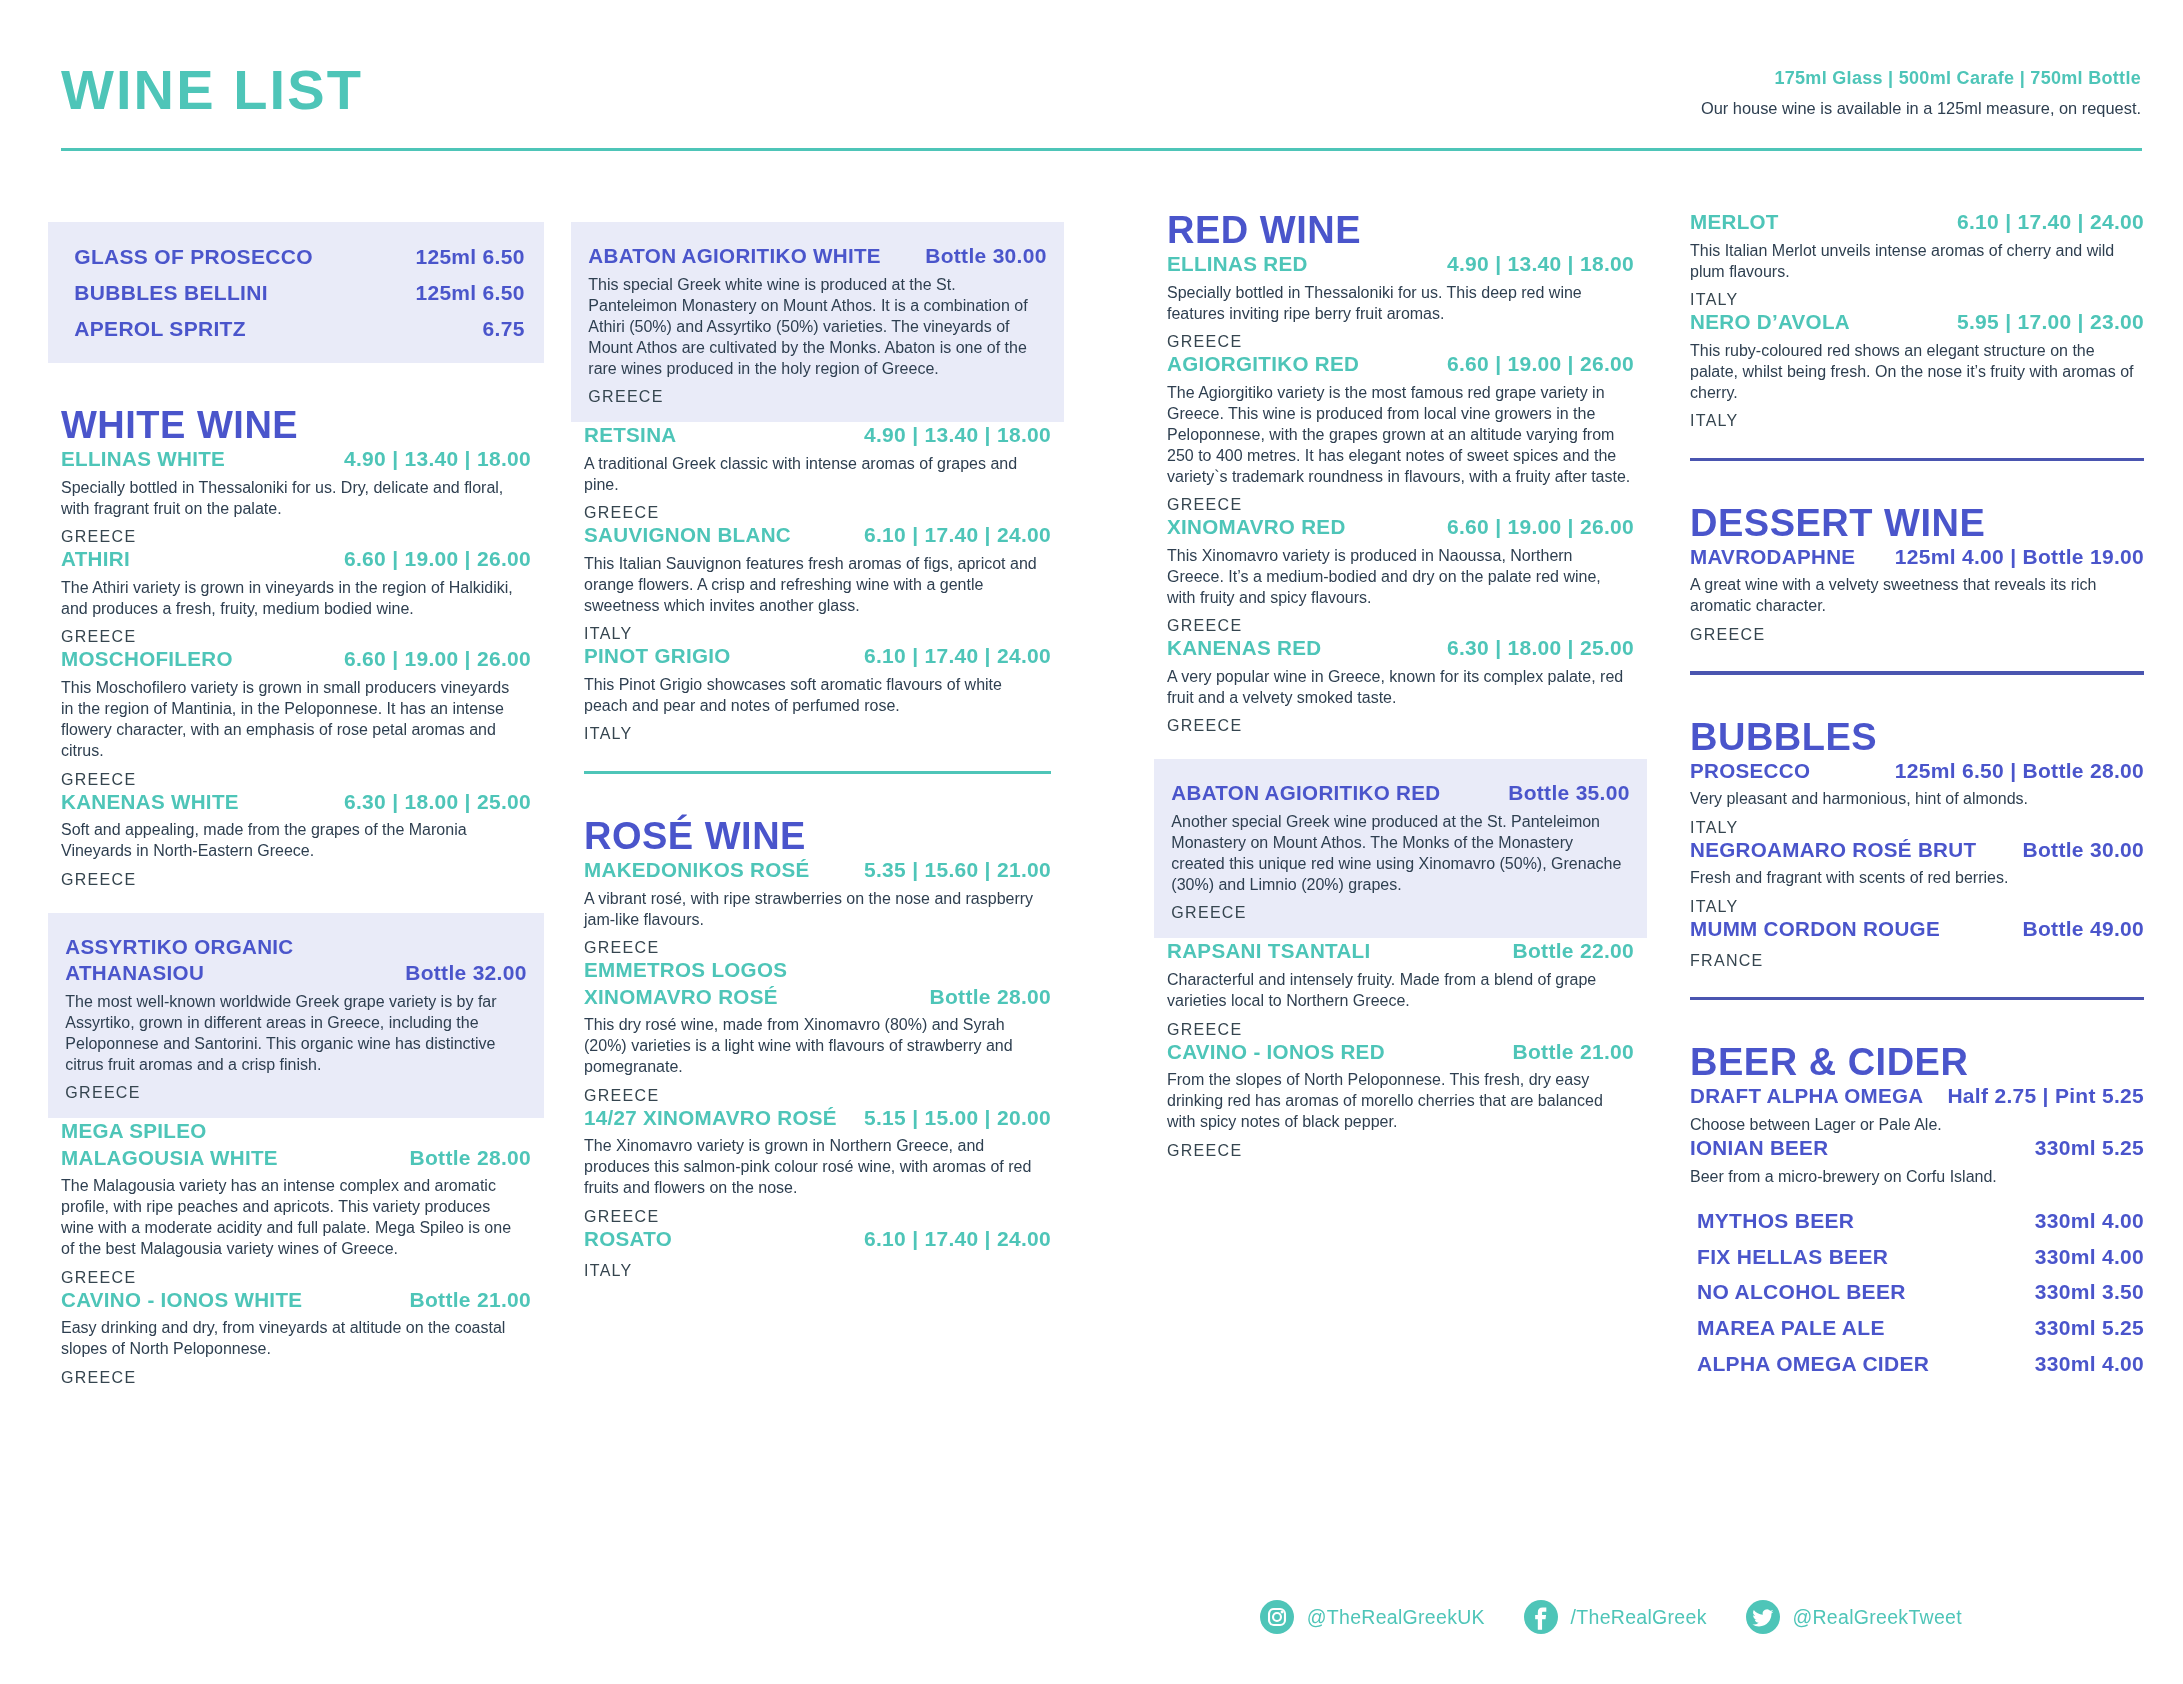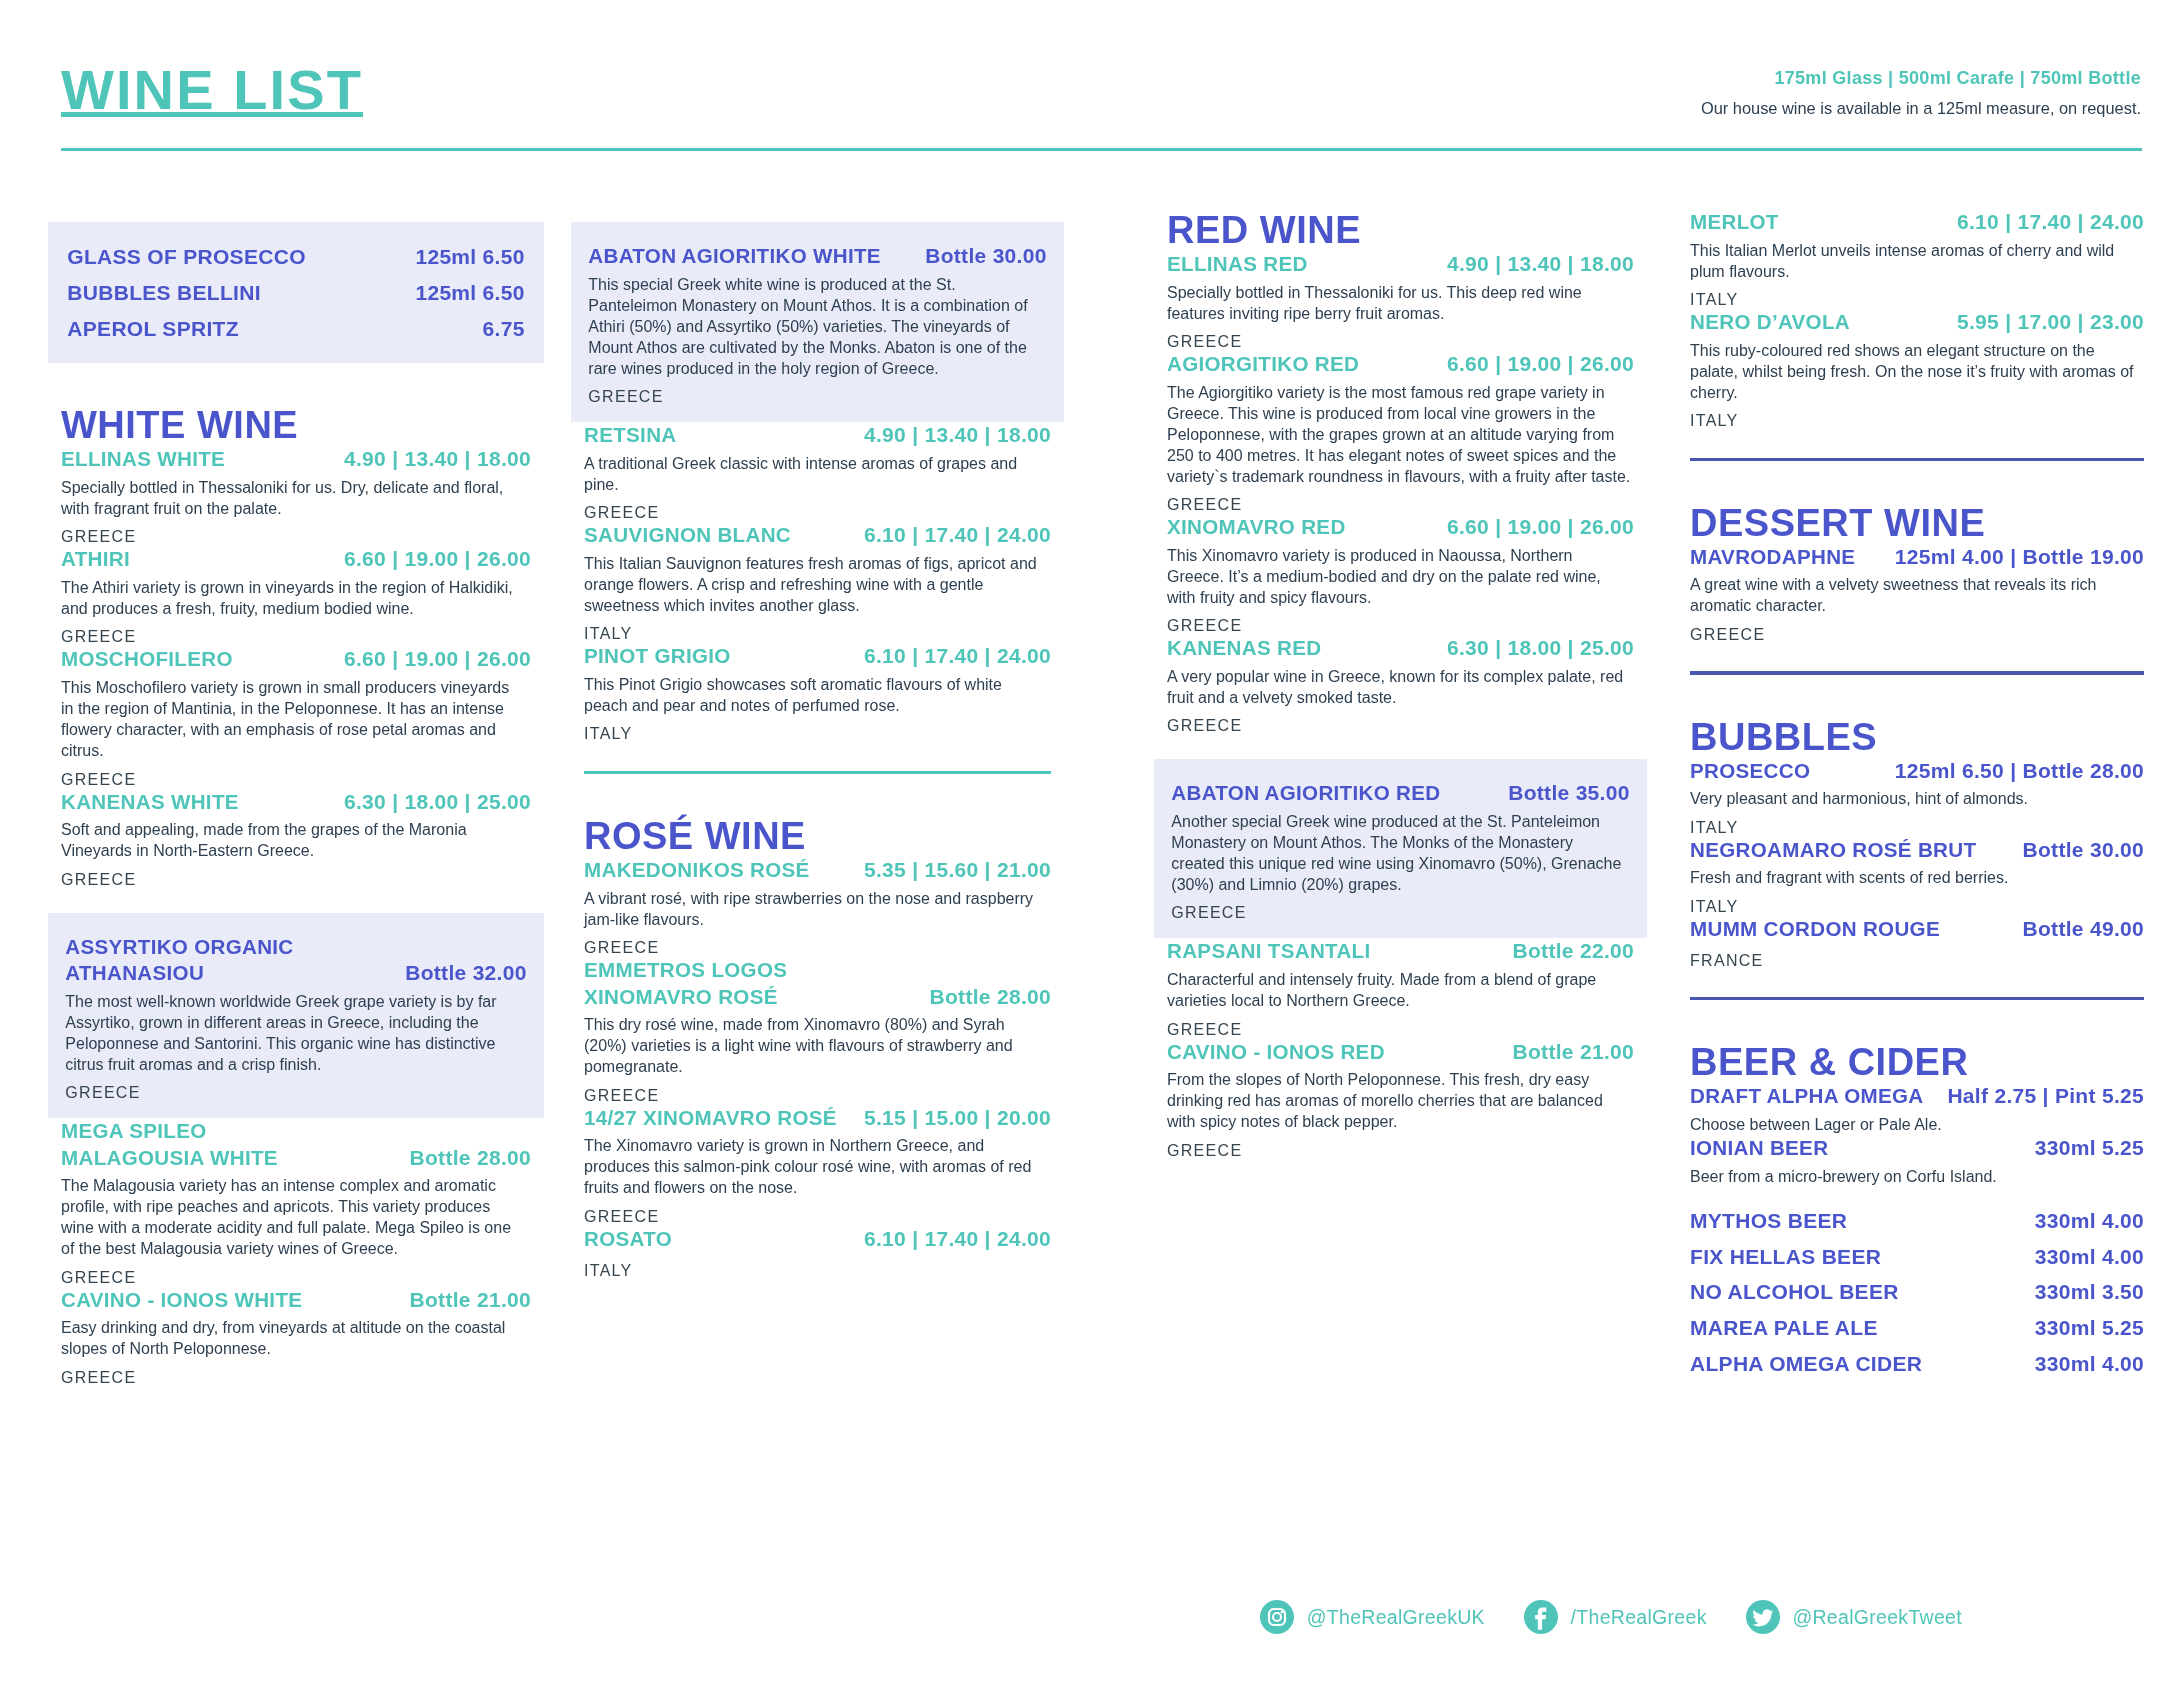--- a/index.html
+++ b/index.html
@@ -13,21 +13,20 @@
     position: relative;
   }
   .page-title {
     position: absolute;
     left: 61px;
     top: 57px;
     font-size: 56px;
     font-weight: bold;
     letter-spacing: 2.1px;
     color: #4EC5B8;
-    text-decoration: underline;
   }
   .header-right {
     position: absolute;
     right: 42px;
     top: 68px;
     text-align: right;
   }
   .sizes-note {
     font-size: 18px;
     font-weight: bold;
@@ -106,20 +105,21 @@
   .divider.teal { background: #4EC5B8; }
   .divider.blue { background: #4A55B0; }
 
   .menu-rows { margin-top: 21px; }
   .menu-rows .row {
     display: flex;
     justify-content: space-between;
     align-items: flex-end;
     gap: 12.7px;
     margin-top: 9.5px;
+    margin-left: 7px;
   }
   .menu-rows .row:first-child { margin-top: 0; }
   .menu-rows .name, .menu-rows .price {
     font-size: 21px;
     font-weight: bold;
     letter-spacing: 0.3px;
     line-height: 26.4px;
   }
   .menu-rows.blue .name, .menu-rows.blue .price { color: #4A55CB; }
   .menu-rows.box { padding: 22px 19px 21px 19px; }

